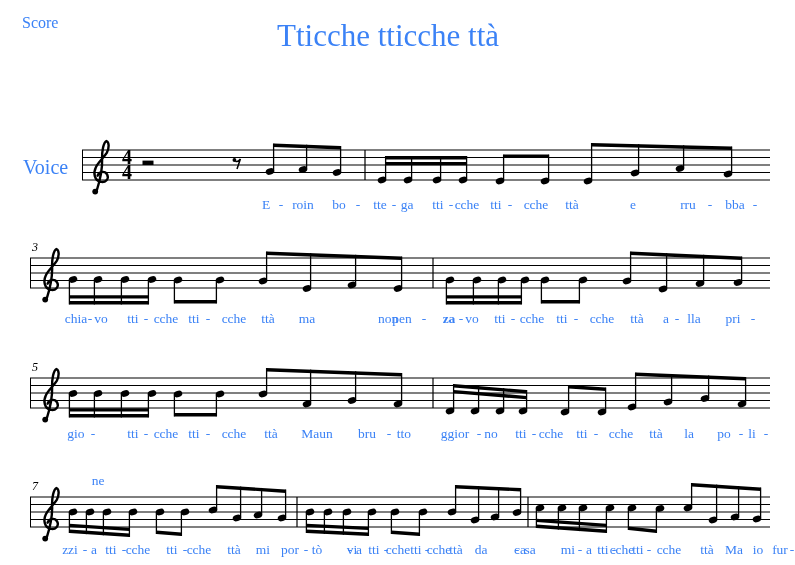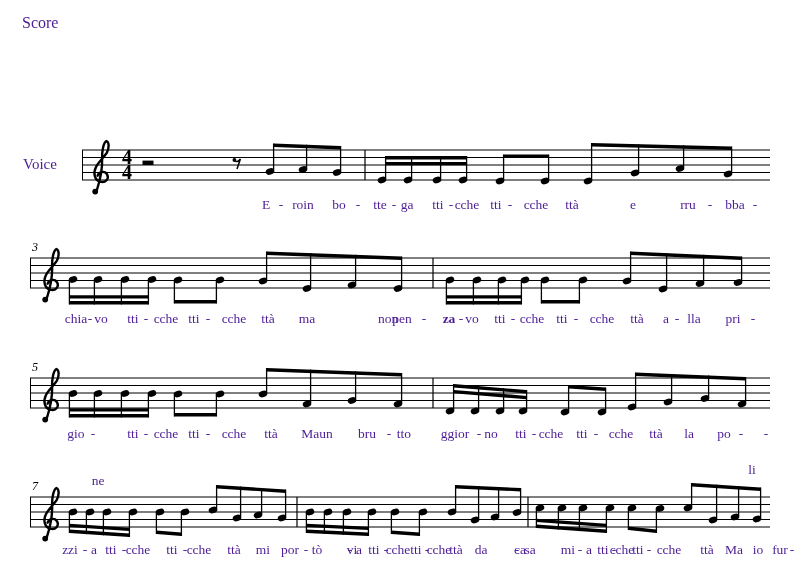--- a/index.html
+++ b/index.html
@@ -1,32 +1,33 @@
 <!DOCTYPE html>
 <html><head>
 <meta charset="utf-8">
 <style>
   html,body{margin:0;padding:0;background:#fff;}
   .page{position:relative;width:795px;height:565px;background:#fff;overflow:hidden;
-        font-family:"Liberation Serif","DejaVu Serif",serif;color:#4c1d95;}
+        font-family:"Liberation Serif","DejaVu Serif",serif;color:#3b82f6;}
   .score-label{position:absolute;left:22px;top:14px;font-size:16px;}
   .title{position:absolute;left:0;top:18px;width:776px;margin:0;text-align:center;
          font-size:31px;font-weight:normal;}
   .credit{position:absolute;top:65px;right:38px;font-size:15px;}
-  .voice{position:absolute;left:23px;top:156px;font-size:15px;}
+  .voice{position:absolute;left:23px;top:156px;font-size:20px;}
   #notation{position:absolute;left:0;top:0;}
   .lyrics{position:absolute;left:0;top:0;width:795px;height:17px;}
   .lyrics .syl{position:absolute;top:0;transform:translateX(-50%);
                font-size:13.5px;white-space:nowrap;line-height:15px;}
 </style>
 </head>
 <body>
 
 <div class="page">
   <div class="score-label">Score</div>
+  <h1 class="title">Tticche tticche ttà</h1>
   <div class="voice">Voice</div>
   <svg id="notation" width="795" height="565" viewBox="0 0 795 565">
       <g>
         <line x1="82" y1="150" x2="770" y2="150" stroke="#000000" stroke-width="1.1"></line>
         <line x1="82" y1="157.5" x2="770" y2="157.5" stroke="#000000" stroke-width="1.1"></line>
         <line x1="82" y1="165" x2="770" y2="165" stroke="#000000" stroke-width="1.1"></line>
         <line x1="82" y1="172.5" x2="770" y2="172.5" stroke="#000000" stroke-width="1.1"></line>
         <line x1="82" y1="180" x2="770" y2="180" stroke="#000000" stroke-width="1.1"></line>
         <line x1="82.5" y1="150" x2="82.5" y2="180" stroke="#000000" stroke-width="1"></line>
         <line x1="365" y1="150" x2="365" y2="180" stroke="#000000" stroke-width="1.2"></line>
@@ -359,21 +360,21 @@
       <span class="syl" style="left: 521px;">tti</span>
       <span class="syl" style="left: 534px;">-</span>
       <span class="syl" style="left: 551px;">cche</span>
       <span class="syl" style="left: 582px;">tti</span>
       <span class="syl" style="left: 596px;">-</span>
       <span class="syl" style="left: 621px;">cche</span>
       <span class="syl" style="left: 656px;">ttà</span>
       <span class="syl" style="left: 689px;">la</span>
       <span class="syl" style="left: 724px;">po</span>
       <span class="syl" style="left: 741px;">-</span>
-      <span class="syl" style="left: 752px; margin-top: 36px;">li</span>
+      <span class="syl" style="left: 752px;">li</span>
       <span class="syl" style="left: 766px;">-</span>
     </div>
   <div class="lyrics" style="top: 542px;">
       <span class="syl" style="left: 70px;">zzi</span>
       <span class="syl" style="left: 85px;">-</span>
       <span class="syl" style="left: 94px;">a</span>
       <span class="syl" style="left: 111px;">tti</span>
       <span class="syl" style="left: 124px;">-</span>
       <span class="syl" style="left: 138px;">cche</span>
       <span class="syl" style="left: 172px;">tti</span>

